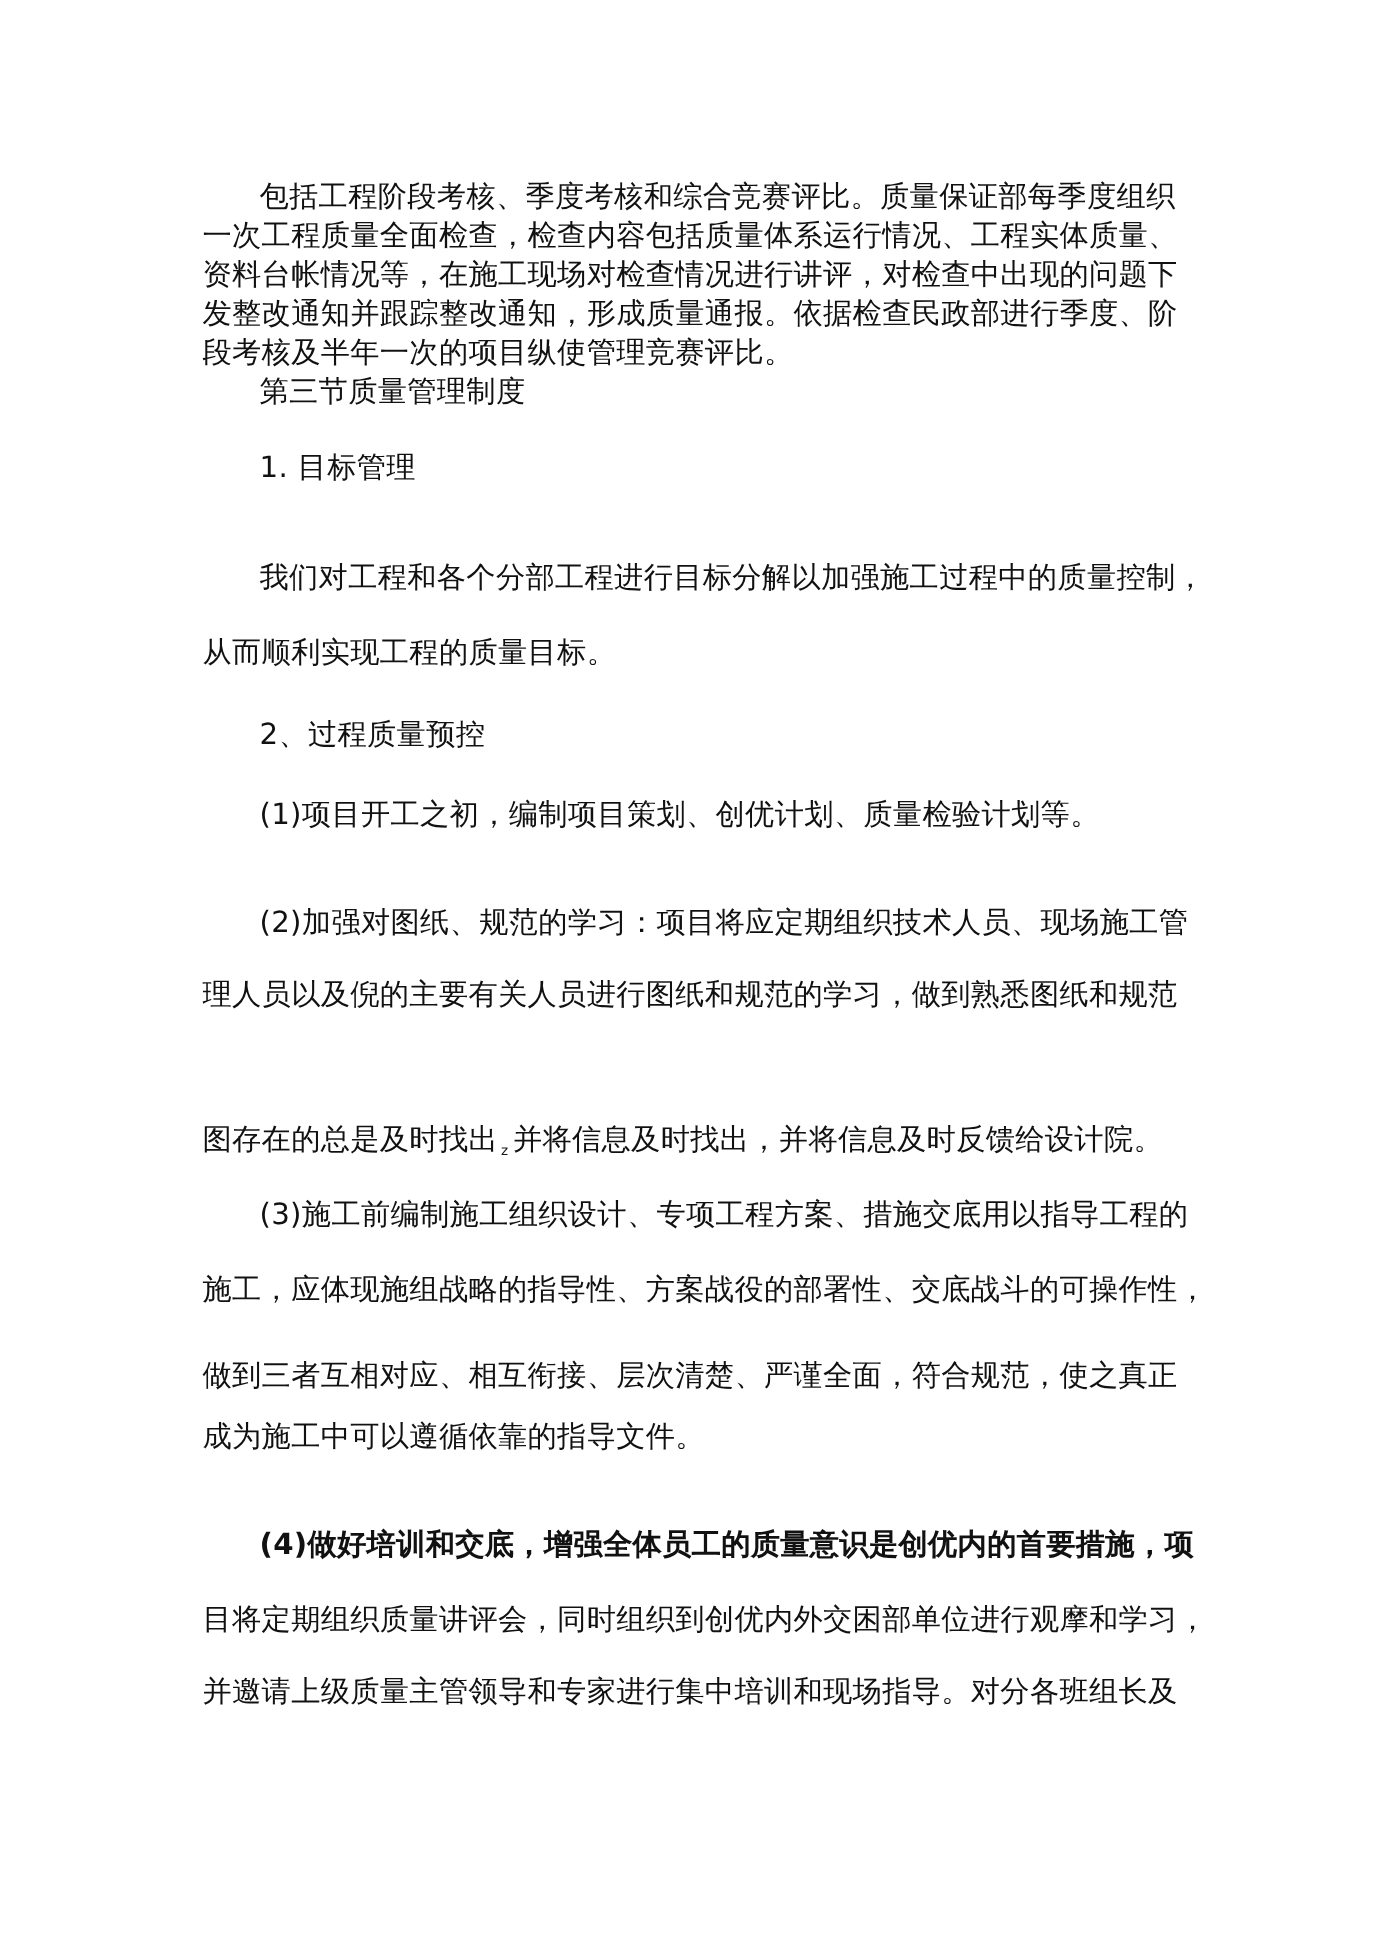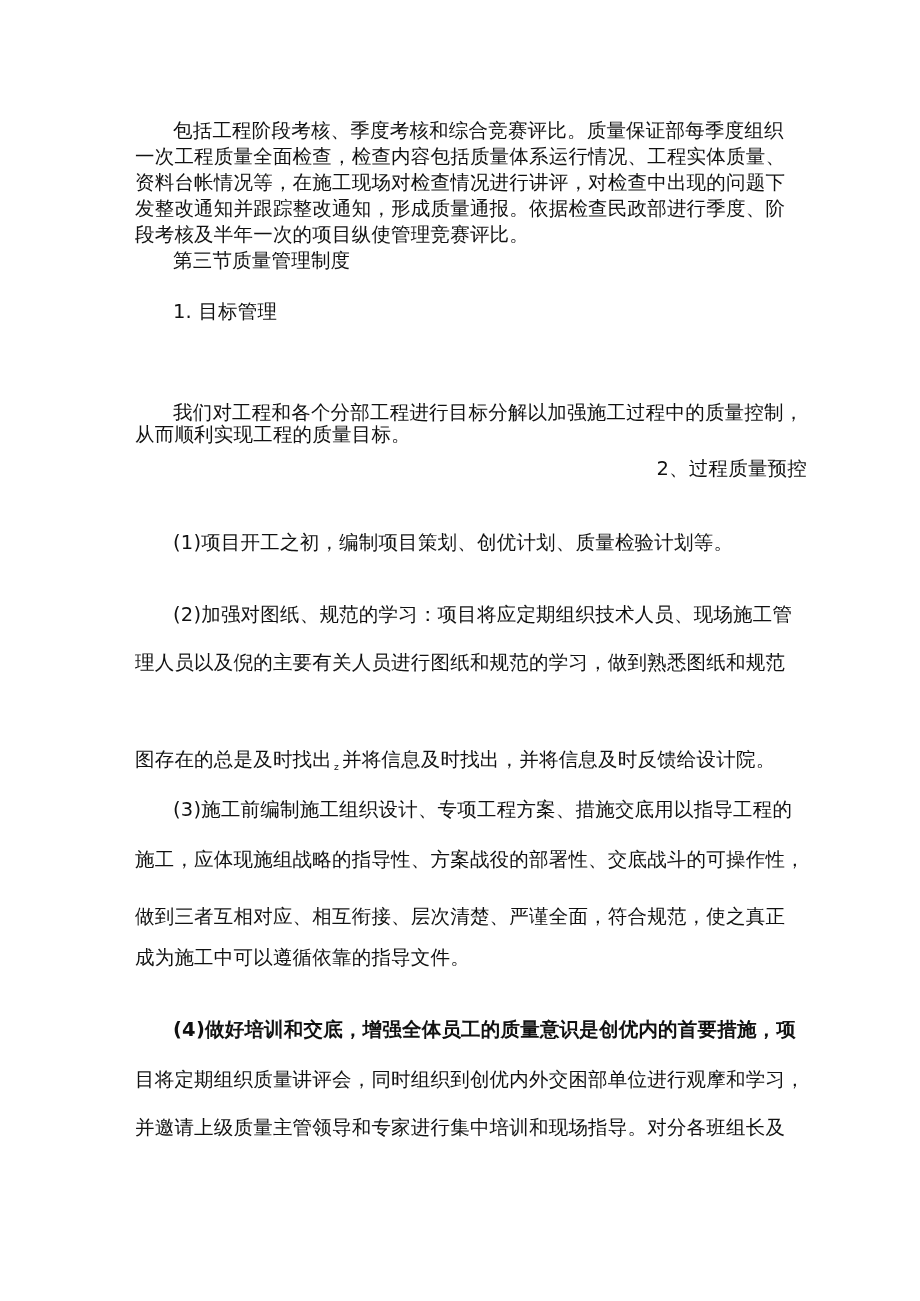--- a/index.html
+++ b/index.html
@@ -45,24 +45,24 @@
 
   <div class="line indent" style="top:118px;">包括工程阶段考核、季度考核和综合竞赛评比。质量保证部每季度组织</div>
   <div class="line" style="top:144px;">一次工程质量全面检查，检查内容包括质量体系运行情况、工程实体质量、</div>
   <div class="line" style="top:170px;">资料台帐情况等，在施工现场对检查情况进行讲评，对检查中出现的问题下</div>
   <div class="line" style="top:196px;">发整改通知并跟踪整改通知，形成质量通报。依据检查民政部进行季度、阶</div>
   <div class="line" style="top:222px;">段考核及半年一次的项目纵使管理竞赛评比。</div>
 
   <div class="line indent" style="top:248px;">第三节质量管理制度</div>
 
   <div class="line indent" style="top:299px;">1. 目标管理</div>
-  <div class="line indent" style="top:372px;margin-top:28px;">我们对工程和各个分部工程进行目标分解以加强施工过程中的质量控制，</div>
+  <div class="line indent" style="top:372px;">我们对工程和各个分部工程进行目标分解以加强施工过程中的质量控制，</div>
   <div class="line" style="top:422px;">从而顺利实现工程的质量目标。</div>
 
-  <div class="line indent" style="top:456px;text-align:right;">2、过程质量预控</div>
+  <div class="line indent" style="top:477px;">2、过程质量预控</div>
 
   <div class="line indent" style="top:530px;">(1)项目开工之初，编制项目策划、创优计划、质量检验计划等。</div>
 
   <div class="line indent" style="top:602px;">(2)加强对图纸、规范的学习：项目将应定期组织技术人员、现场施工管</div>
   <div class="line" style="top:650px;">理人员以及倪的主要有关人员进行图纸和规范的学习，做到熟悉图纸和规范</div>
   <div class="line" style="top:747px;">
     <span>图存在的总是及时找出</span><span class="sub-z">z</span><span>并将信息及时找出，并将信息及时反馈给设计院。</span>
   </div>
 
   <div class="line indent" style="top:797px;">(3)施工前编制施工组织设计、专项工程方案、措施交底用以指导工程的</div>

